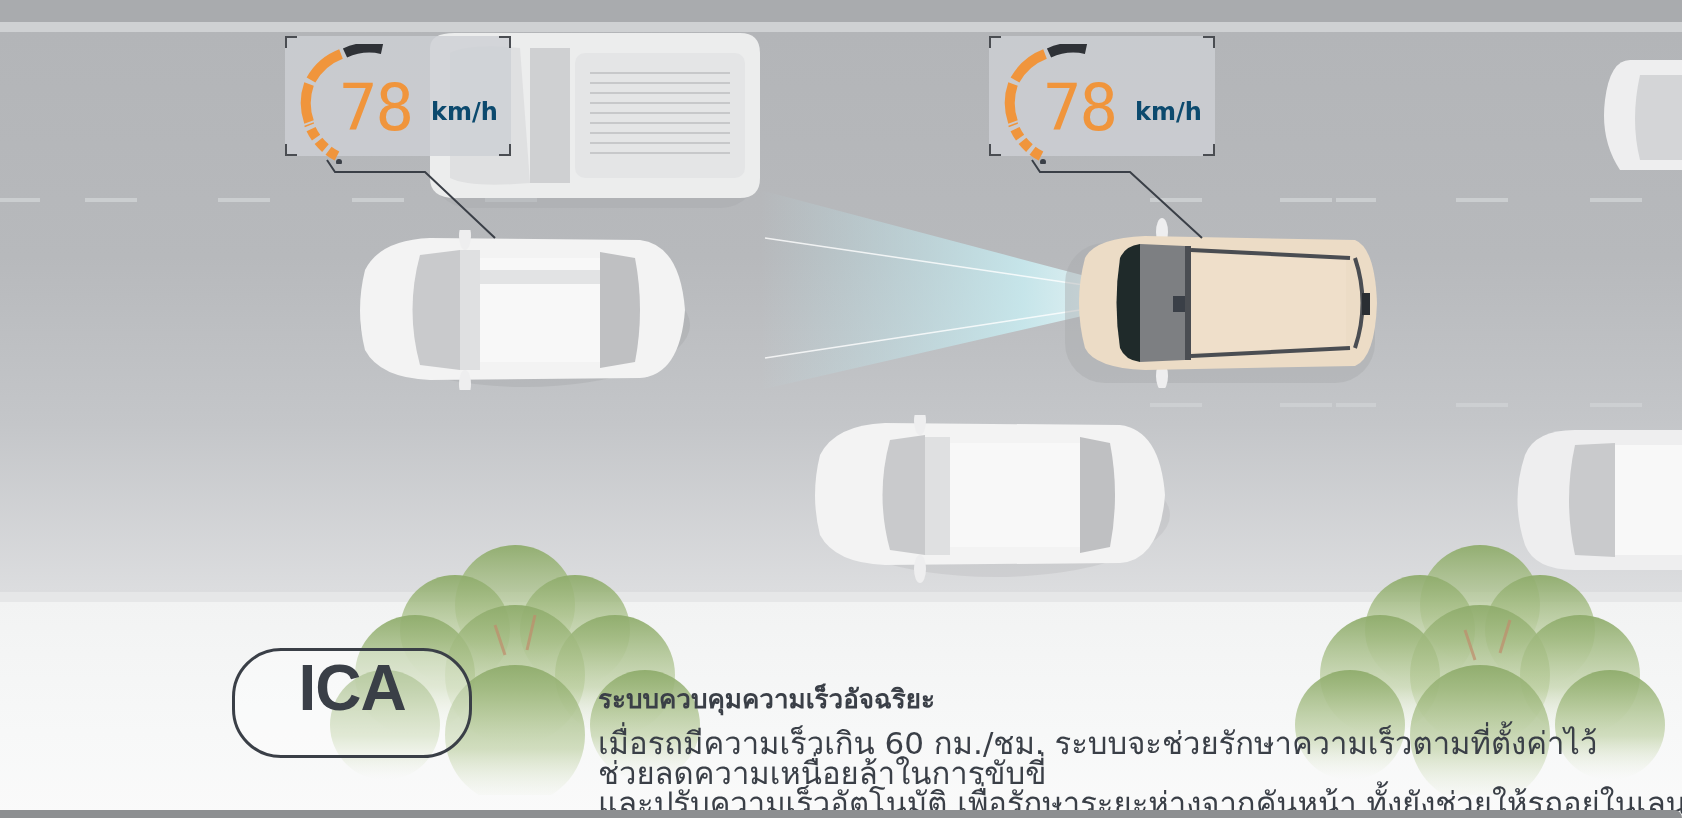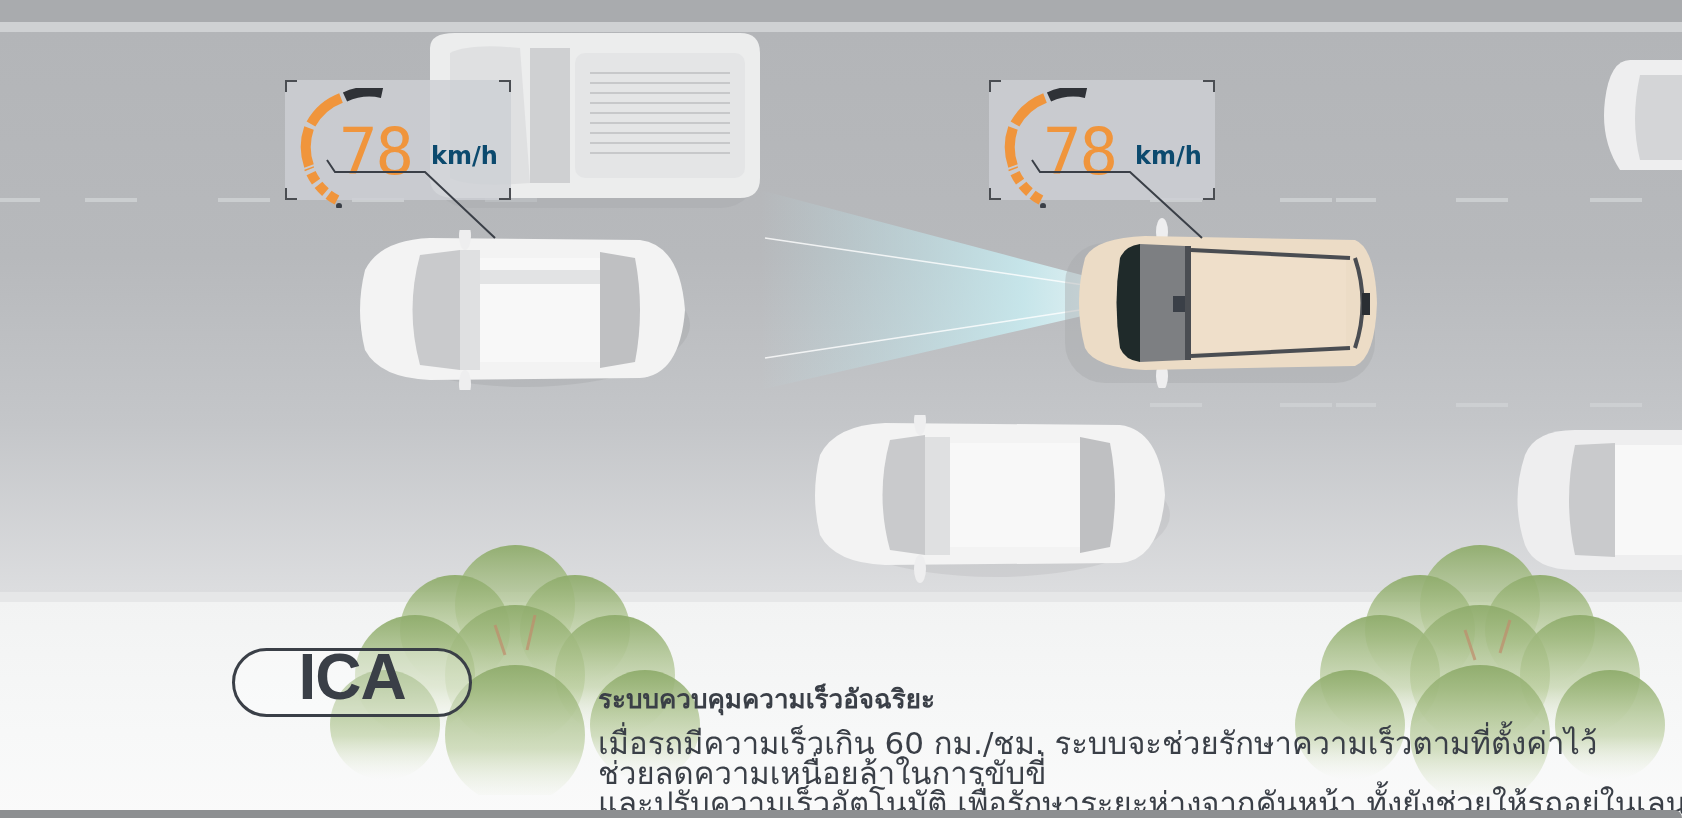--- a/index.html
+++ b/index.html
@@ -20,39 +20,39 @@
 
   .road-edge { position: absolute; left: 0; top: 592px; width: 100%; height: 10px; background: #e6e7e8; }
   .ground { position: absolute; left: 0; top: 602px; width: 100%; height: 216px;
             background: linear-gradient(180deg, #f2f3f3 0%, #f7f8f8 60%, #fafafa 100%); }
 
   
   .car { position: absolute; }
   .car svg { display: block; }
 
   
-  .hud { position: absolute; width: 226px; height: 120px; background: rgba(205,208,212,.82); margin-top: 44px; }
+  .hud { position: absolute; width: 226px; height: 120px; background: rgba(205,208,212,.82); }
   .hud .corner { position: absolute; width: 12px; height: 12px; border-color: #4a4d52; border-style: solid; }
   .hud .c-tl { left: 0; top: 0; border-width: 2px 0 0 2px; }
   .hud .c-tr { right: 0; top: 0; border-width: 2px 2px 0 0; }
   .hud .c-bl { left: 0; bottom: 0; border-width: 0 0 2px 2px; }
   .hud .c-br { right: 0; bottom: 0; border-width: 0 2px 2px 0; }
   .hud .gauge { position: absolute; left: 12px; top: 8px; }
   .hud .speed { position: absolute; left: 54px; top: 40px; font-family: "DejaVu Sans Mono", monospace;
                 font-size: 64px; line-height: 64px; color: #f0953c; letter-spacing: -2px; font-weight: 300; }
   .hud .unit { position: absolute; left: 146px; top: 62px; font-size: 24px; font-weight: bold; color: #0c4a6e; }
 
   .leader { position: absolute; }
 
   
   .tree { position: absolute; }
 
   
-  .ica-badge { position: absolute; left: 232px; top: 648px; width: 240px; height: 69px;
-               border: 3px solid #3a3f47; border-radius: 49px; display: flex; align-items: flex-end; justify-content: center;
+  .ica-badge { position: absolute; left: 232px; top: 648px; width: 240px; height: 110px;
+               border: 3px solid #3a3f47; border-radius: 49px; display: flex; align-items: flex-start; justify-content: center;
                background: rgba(255,255,255,.35); }
   .ica-badge span { font-family: "Liberation Sans", sans-serif; font-weight: bold; font-size: 64px; color: #3a3f47; letter-spacing: -1px; }
 
   .title-en { position: absolute; left: 598px; top: 630px; font-family: "Liberation Sans", sans-serif;
               font-size: 38px; font-weight: bold; color: #3a3f47; white-space: nowrap; }
   .title-th { position: absolute; left: 598px; top: 678px; font-family: "DejaVu Sans", sans-serif;
               font-size: 26px; font-weight: bold; color: #3a3f47; white-space: nowrap; }
   .desc { position: absolute; left: 598px; top: 728px; width: 1000px; font-family: "DejaVu Sans", sans-serif;
           font-size: 31px; line-height: 30px; color: #3a3f47; }
   .desc div { white-space: nowrap; }

